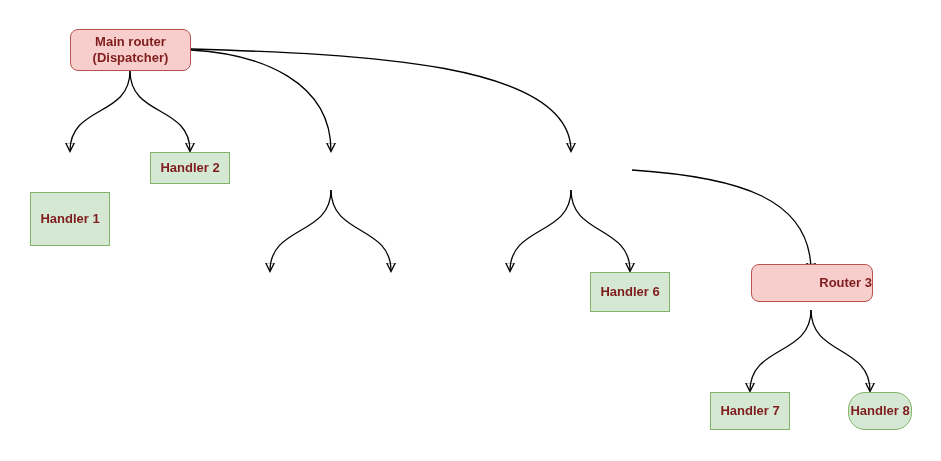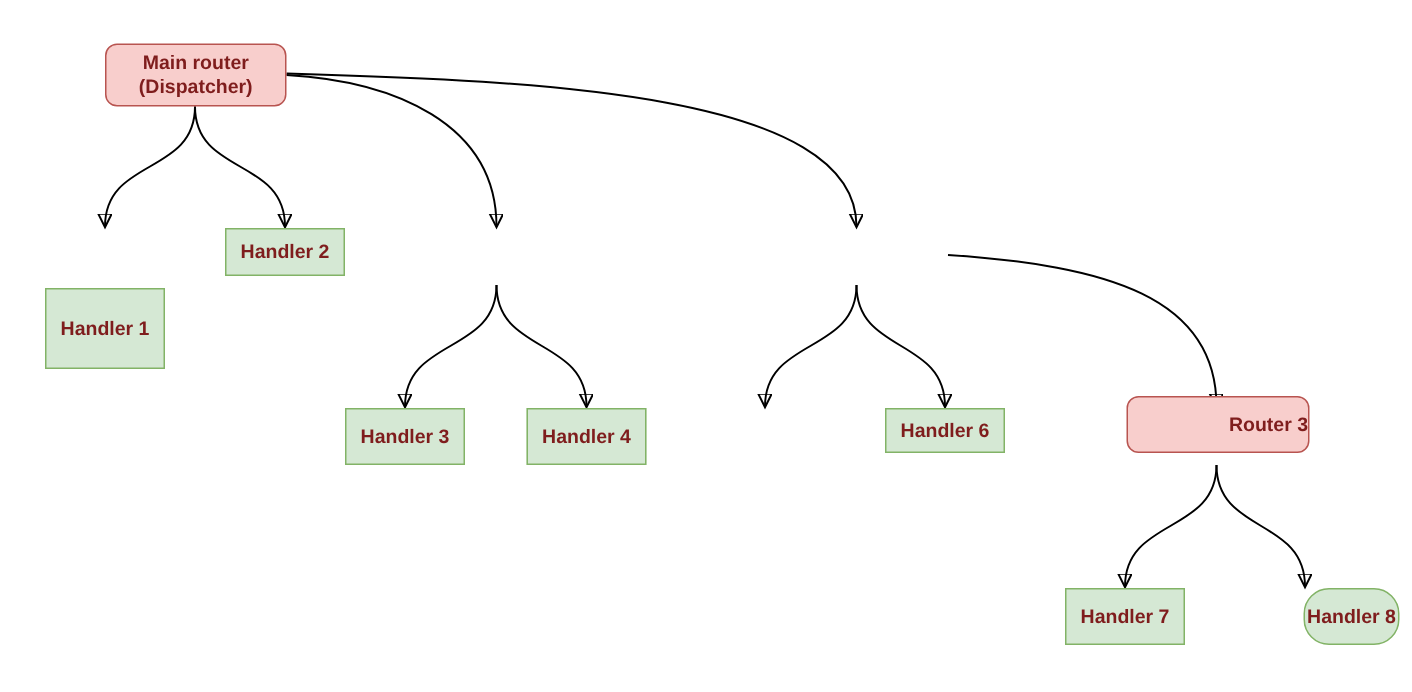--- a/index.html
+++ b/index.html
@@ -54,23 +54,23 @@
   
   .n-main { left: 70px;  top: 29px;  width: 121px; height: 42px; }
   .n-r1   { left: 270px; top: 152px; width: 122px; height: 38px; }
   .n-r2   { left: 510px; top: 152px; width: 122px; height: 38px; }
   .n-r3   { left: 751px; top: 264px; width: 122px; height: 38px; justify-content: flex-end; }
   .n-h1   { left: 30px;  top: 152px; width: 80px;  height: 54px; margin-top: 40px; }
   .n-h2   { left: 150px; top: 152px; width: 80px;  height: 32px; }
   .n-h3   { left: 230px; top: 272px; width: 80px;  height: 38px; }
   .n-h4   { left: 351px; top: 272px; width: 80px;  height: 38px; }
   .n-h5   { left: 470px; top: 272px; width: 80px;  height: 38px; }
-  .n-h6   { left: 590px; top: 272px; width: 80px;  height: 30px; }
+  .n-h6   { left: 590px; top: 272px; width: 80px;  height: 40px; }
   .n-h7   { left: 710px; top: 392px; width: 80px;  height: 38px; text-align: center; }
-  .n-h8   { left: 869px; top: 392px; width: 64px;  height: 38px; border-radius: 17px; }
+  .n-h8   { left: 848px; top: 392px; width: 64px;  height: 38px; border-radius: 17px; }
 </style>
 </head>
 <body>
 
 <div class="canvas">
 
   <svg class="edges" width="941" height="461" viewBox="0 0 941 461">
     <defs>
       <marker id="arrow" markerUnits="userSpaceOnUse" markerWidth="12" markerHeight="12" refX="8.5" refY="4.5" orient="auto">
         <path d="M0,0 L9,4.5 L0,9 Z" fill="#000000" stroke="none"></path>
@@ -97,27 +97,21 @@
   <div class="node handler n-h1">
     <span class="label">Handler 1</span>
   </div>
 
   <div class="node handler n-h2">
     <span class="label">Handler 2</span>
   </div>
 
 
 
-  <div class="node handler n-h3">
-    <span class="label">Handler 3</span>
-  </div>
 
-  <div class="node handler n-h4">
-    <span class="label">Handler 4</span>
-  </div>
 
 
   <div class="node handler n-h6">
     <span class="label">Handler 6</span>
   </div>
 
   <div class="node router n-r3">
     <span class="label">Router 3</span>
   </div>
 

